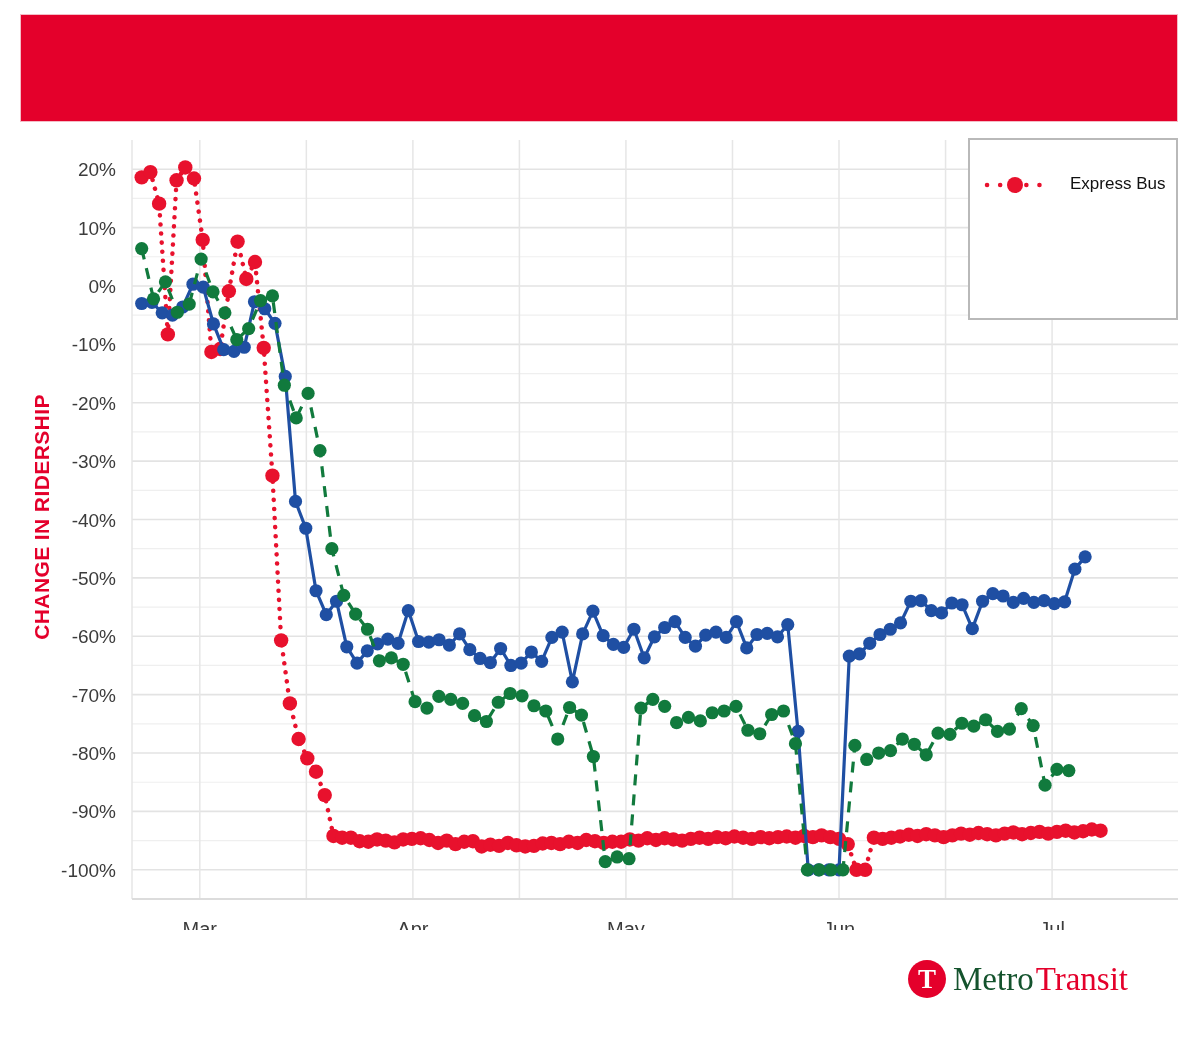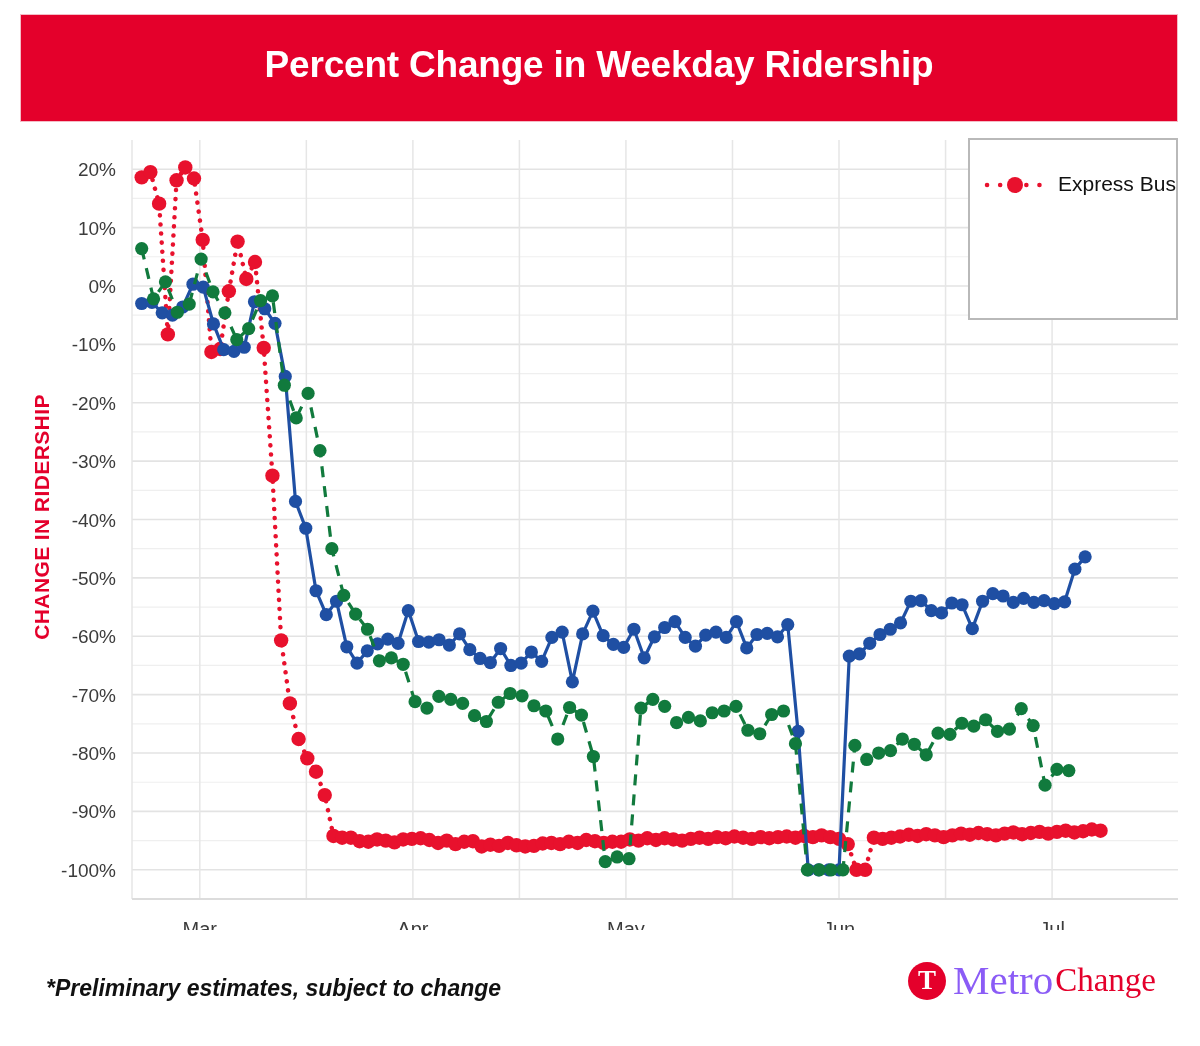--- a/index.html
+++ b/index.html
@@ -41,43 +41,42 @@
   .xtick{font-size:20px;fill:#3c3c3c;text-anchor:middle;}
 
   
   .legend-box{
     position:absolute;left:968px;top:138px;width:210px;height:182px;
     border:2px solid #b9b9b9;background:#ffffff;box-sizing:border-box;
     padding:20px 0 0 14px;
   }
   .legend-row{display:flex;align-items:center;height:48px;}
   .legend-key{width:62px;height:20px;position:relative;flex:0 0 62px;}
-  .legend-label{font-size:21px;color:#111111;margin-left:12px;white-space:nowrap;}
+  .legend-label{font-size:17px;color:#111111;margin-left:24px;white-space:nowrap;}
 
   
   .footnote{
     position:absolute;left:46px;top:975px;font-size:23px;font-style:italic;
     font-weight:bold;color:#111111;white-space:nowrap;
   }
   .logo{position:absolute;left:908px;top:960px;display:flex;align-items:center;}
   .logo-mark{
     width:38px;height:38px;border-radius:50%;background:#E4002B;
     display:flex;align-items:center;justify-content:center;flex:0 0 38px;
   }
   .logo-t{color:#ffffff;font-size:27px;font-weight:bold;line-height:1;font-family:"Liberation Serif",serif;}
-  .logo-metro{font-family:"Liberation Serif",serif;font-size:41px;color:#8b5cf6;margin-left:7px;line-height:1;}
+  .logo-metro{font-family:"Liberation Serif",serif;font-size:33px;color:#14532d;margin-left:7px;line-height:1;}
   .logo-transit{font-family:"Liberation Serif",serif;font-size:33px;color:#E4002B;margin-left:2px;line-height:1;}
 </style>
 </head>
 <body>
 
 <div id="chart-root">
 
   <div class="header-band">
-    <div class="header-title">Percent Change in Weekday Ridership</div>
   </div>
 
   <div class="ylabel">CHANGE IN RIDERSHIP</div>
 
   <svg class="plot-svg" id="plot" width="1200" height="930">
       <line x1="132" x2="1178" y1="169.19230769230768" y2="169.19230769230768" stroke="#e3e3e3" stroke-width="1.6"></line>
       <line x1="132" x2="1178" y1="198.3846153846154" y2="198.3846153846154" stroke="#efefef" stroke-width="1.2"></line>
       <line x1="132" x2="1178" y1="227.5769230769231" y2="227.5769230769231" stroke="#e3e3e3" stroke-width="1.6"></line>
       <line x1="132" x2="1178" y1="256.7692307692308" y2="256.7692307692308" stroke="#efefef" stroke-width="1.2"></line>
       <line x1="132" x2="1178" y1="285.96153846153845" y2="285.96153846153845" stroke="#e3e3e3" stroke-width="1.6"></line>
@@ -427,22 +426,21 @@
   <div class="legend-box">
     <div class="legend-row">
       <span class="legend-key" id="key0"><svg width="62" height="22">
             <line x1="3" x2="59" y1="11" y2="11" stroke="#E8112D" stroke-width="4.5" stroke-linecap="round" stroke-dasharray="0.1,13"></line>
             <circle cx="31" cy="11" r="8" fill="#E8112D"></circle>
           </svg></span>
       <span class="legend-label">Express Bus</span>
     </div>
   </div>
 
-  <div class="footnote">*Preliminary estimates, subject to change</div>
   <div class="logo">
     <span class="logo-mark">
       <span class="logo-t">T</span>
     </span>
     <span class="logo-metro">Metro</span>
-    <span class="logo-transit">Change</span>
+    <span class="logo-transit">Transit</span>
   </div>
 
 </div>
 
 </body></html>

